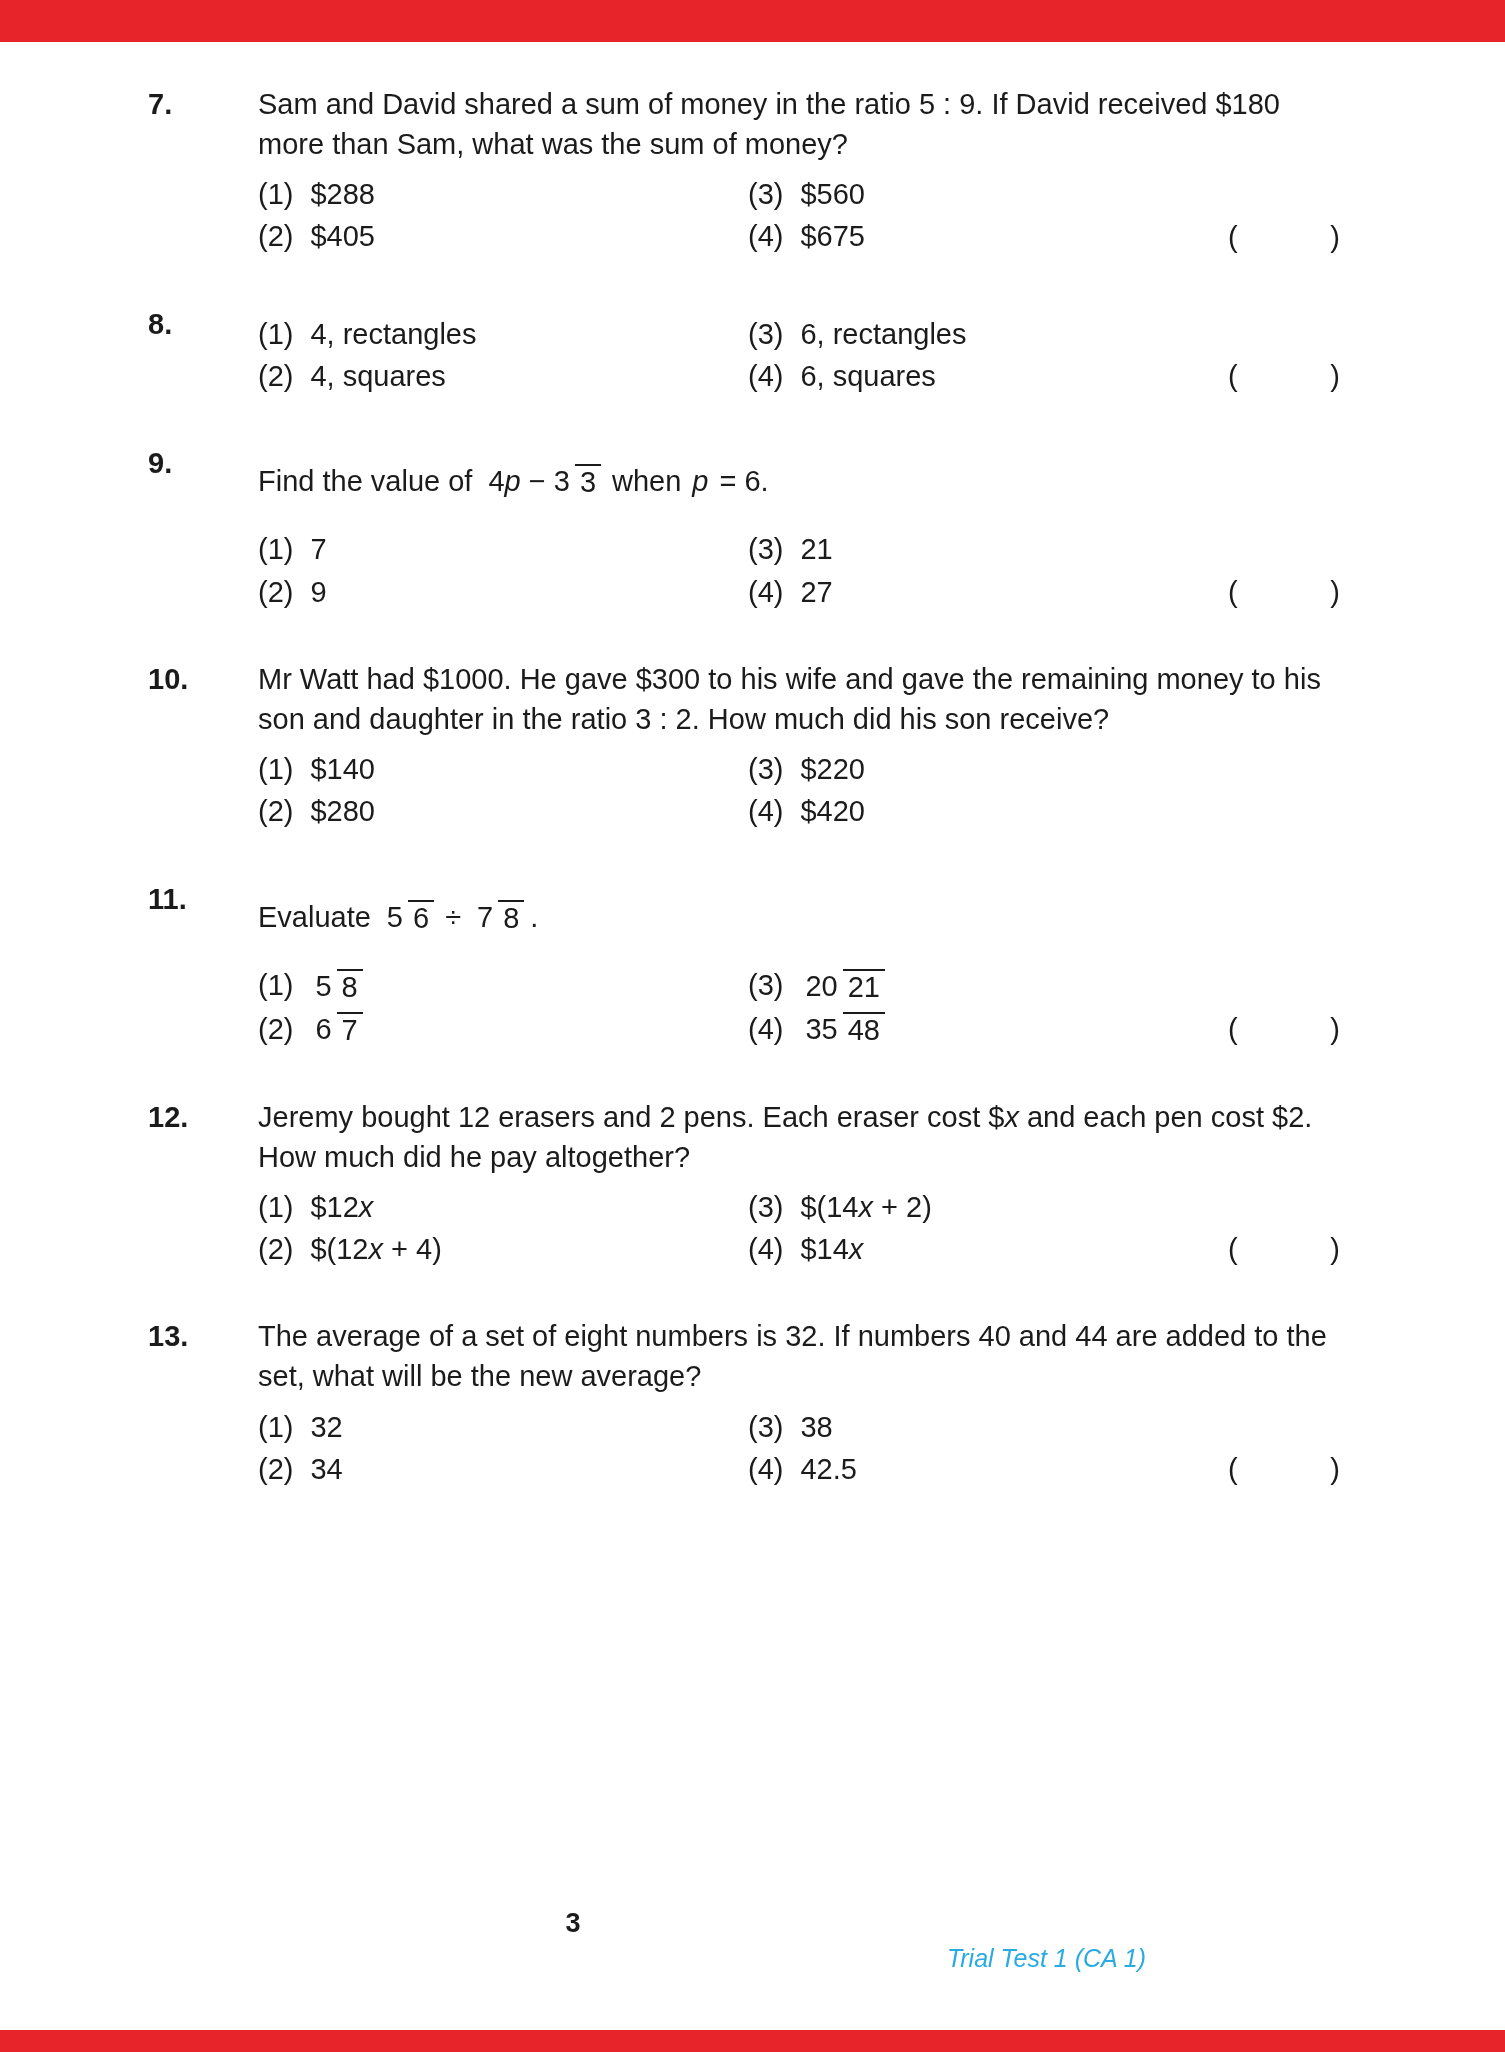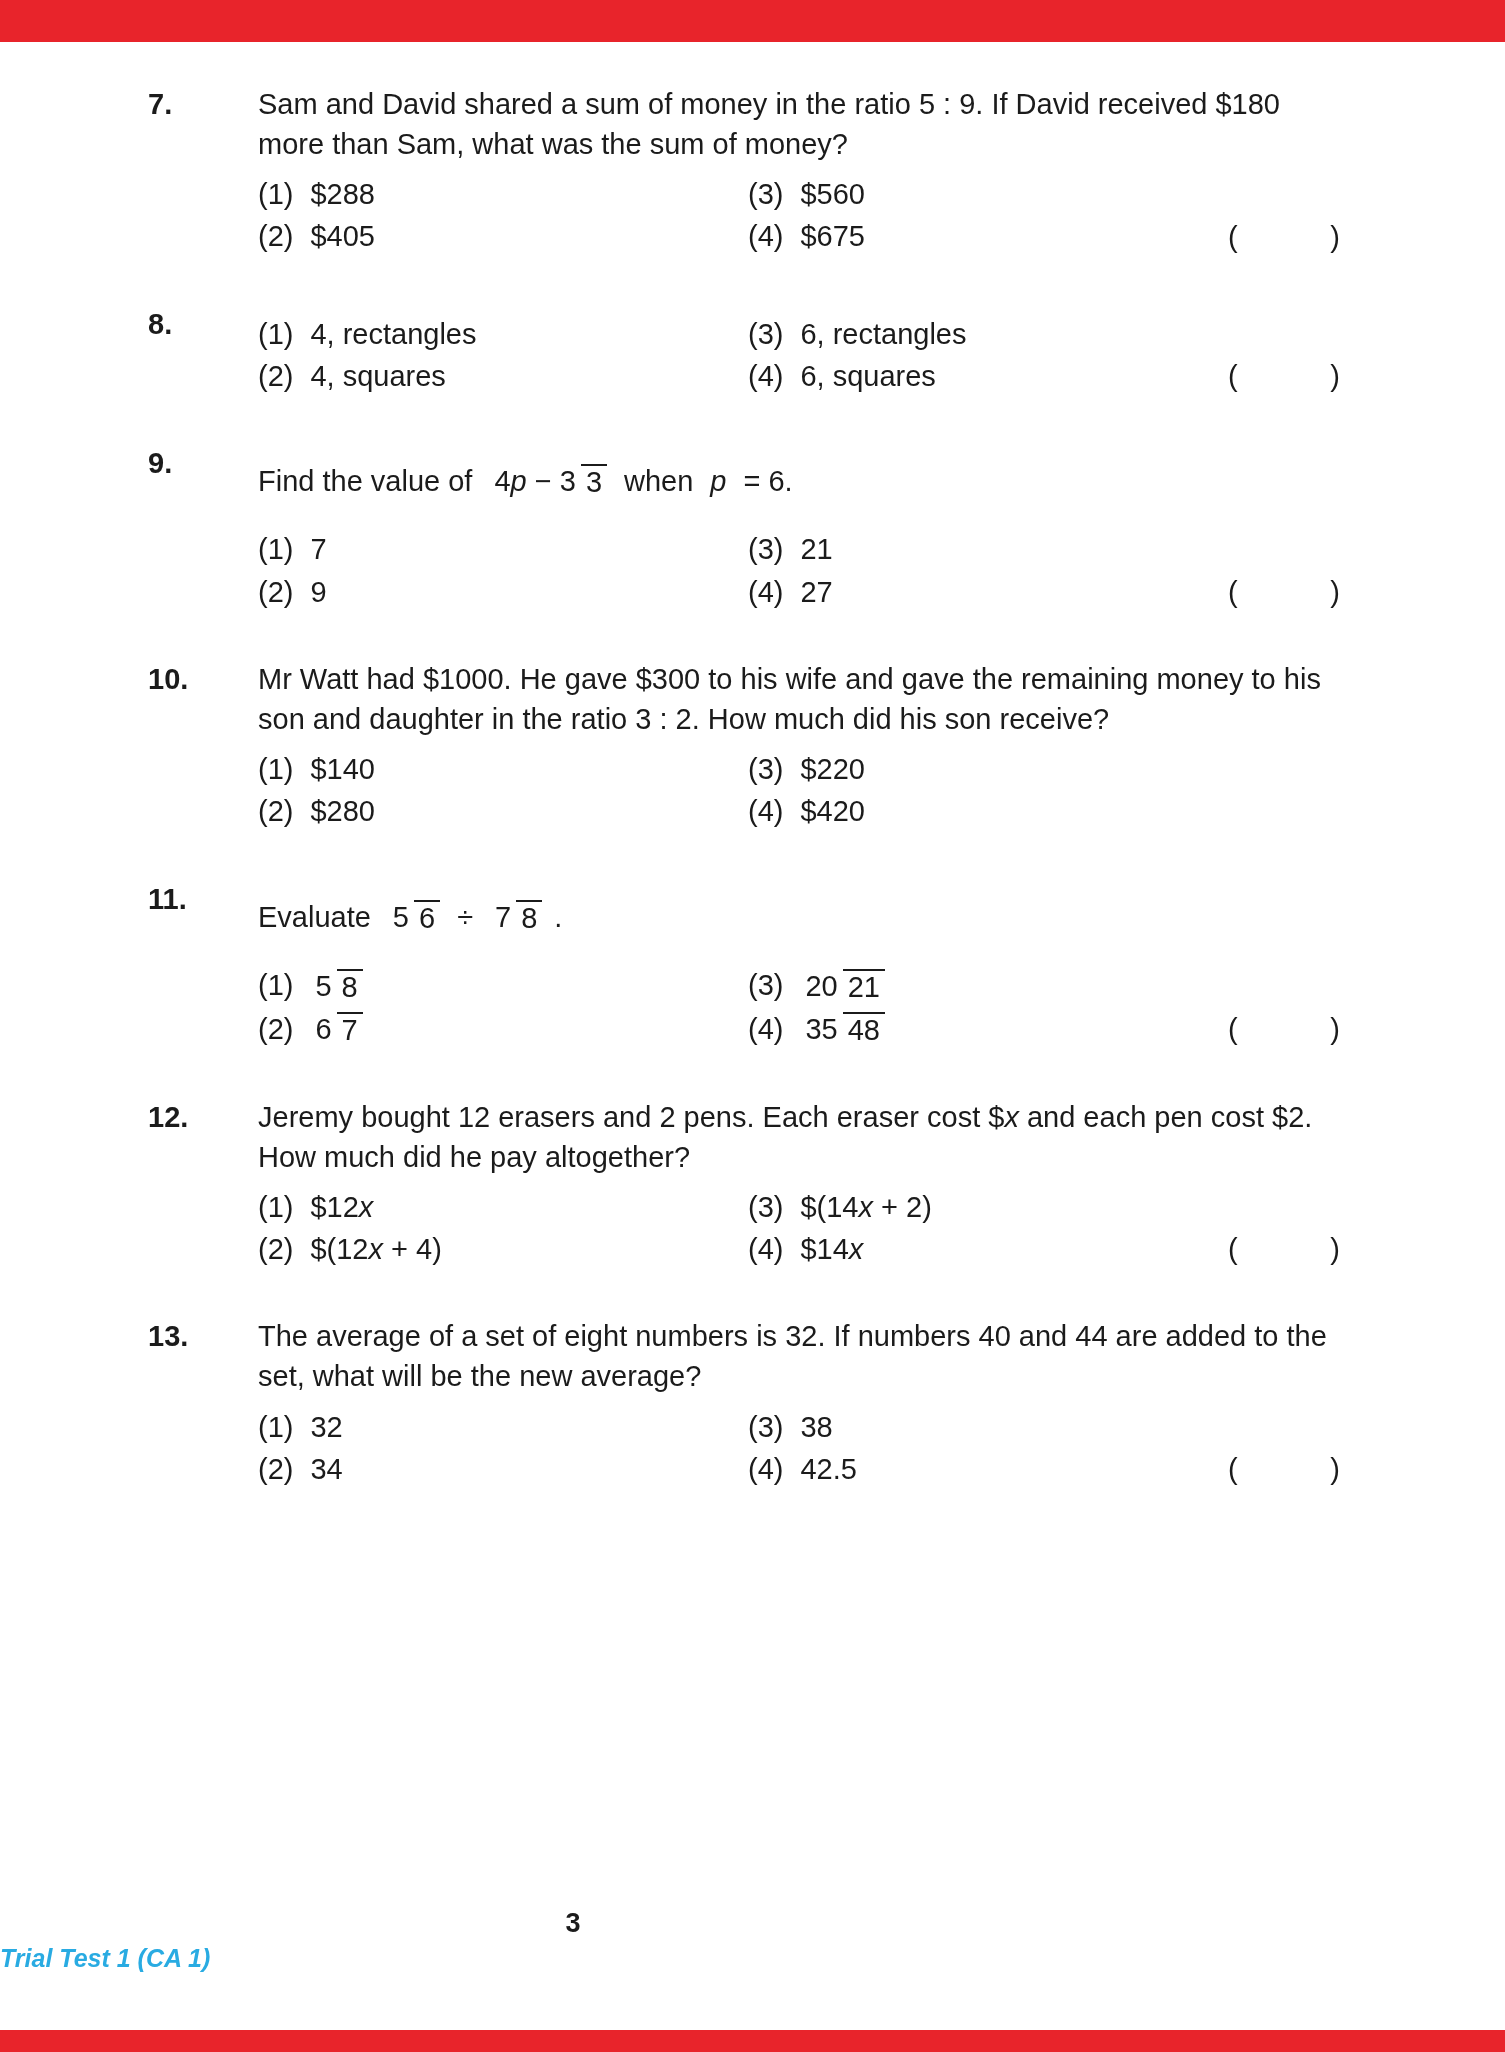--- a/index.html
+++ b/index.html
@@ -7,34 +7,34 @@
   body { font-family:"Liberation Sans", sans-serif; color:#1b1b1b; }
   .page { width:1505px; height:2052px; position:relative; background:#ffffff; overflow:hidden; margin:0 auto; }
   .red-bar { position:absolute; left:0; right:0; background:var(--bar-red,#e8242b); }
   .red-bar.top { top:0; height:42px; }
   .red-bar.bottom { bottom:0; height:22px; }
   .content { position:absolute; top:84px; left:148px; right:165px; }
   .question { display:flex; margin-bottom:50px; font-size:29px; }
   .qnum { width:62px; font-weight:bold; line-height:1.38; flex:none; }
   .qbody { flex:1; min-width:0;margin-left:48px; }
   .qtext { line-height:1.38; max-width:1120px; }
-  .mathline { display:flex; align-items:center; gap:17px; min-height:76px; flex-wrap:nowrap; }
+  .mathline { display:flex; align-items:center; gap:11px; min-height:76px; flex-wrap:nowrap; }
   .mathline .suffix { margin-left:-5px; }
   .options { margin-top:14px; display:grid; grid-template-columns:490px 1fr 112px; row-gap:9px; }
   .opt { display:flex; gap:17px; line-height:1.15; align-items:center; }
   .o1 { grid-area:1/1; } .o3 { grid-area:1/2; }
   .o2 { grid-area:2/1; } .o4 { grid-area:2/2; }
   .bracket { grid-area:2/3; display:flex; justify-content:space-between; align-self:center; }
   .frac { display:inline-flex; align-items:center; line-height:1.12; text-align:center; }
   .fnum { padding:0 5px; }
   .fden { border-top:2.5px solid #1b1b1b; padding:0 5px; }
   .var { font-style:italic; }
   .blank { display:inline-block; width:152px; border-bottom:2px solid #1b1b1b; height:0.95em; }
   .page-num { position:absolute; top:1908px; left:0; width:1146px; text-align:center; font-size:27px; font-weight:bold; }
-  .trial { position:absolute; top:1944px; left:0; width:1146px; text-align:left; font-size:25px; font-style:italic; font-weight:bold; color:var(--trial-cyan,#29abe2); }
+  .trial { position:absolute; top:1944px; left:0; width:1146px; text-align:right; font-size:25px; font-style:italic; font-weight:normal; color:var(--trial-cyan,#29abe2); }
   .footer-left { position:absolute; top:1941px; left:107px; font-size:20.5px; line-height:1.32; color:#222222; }
 </style>
 </head>
 <body>
 
 <div class="page">
   <div class="red-bar top"></div>
 
   <main class="content">
 

